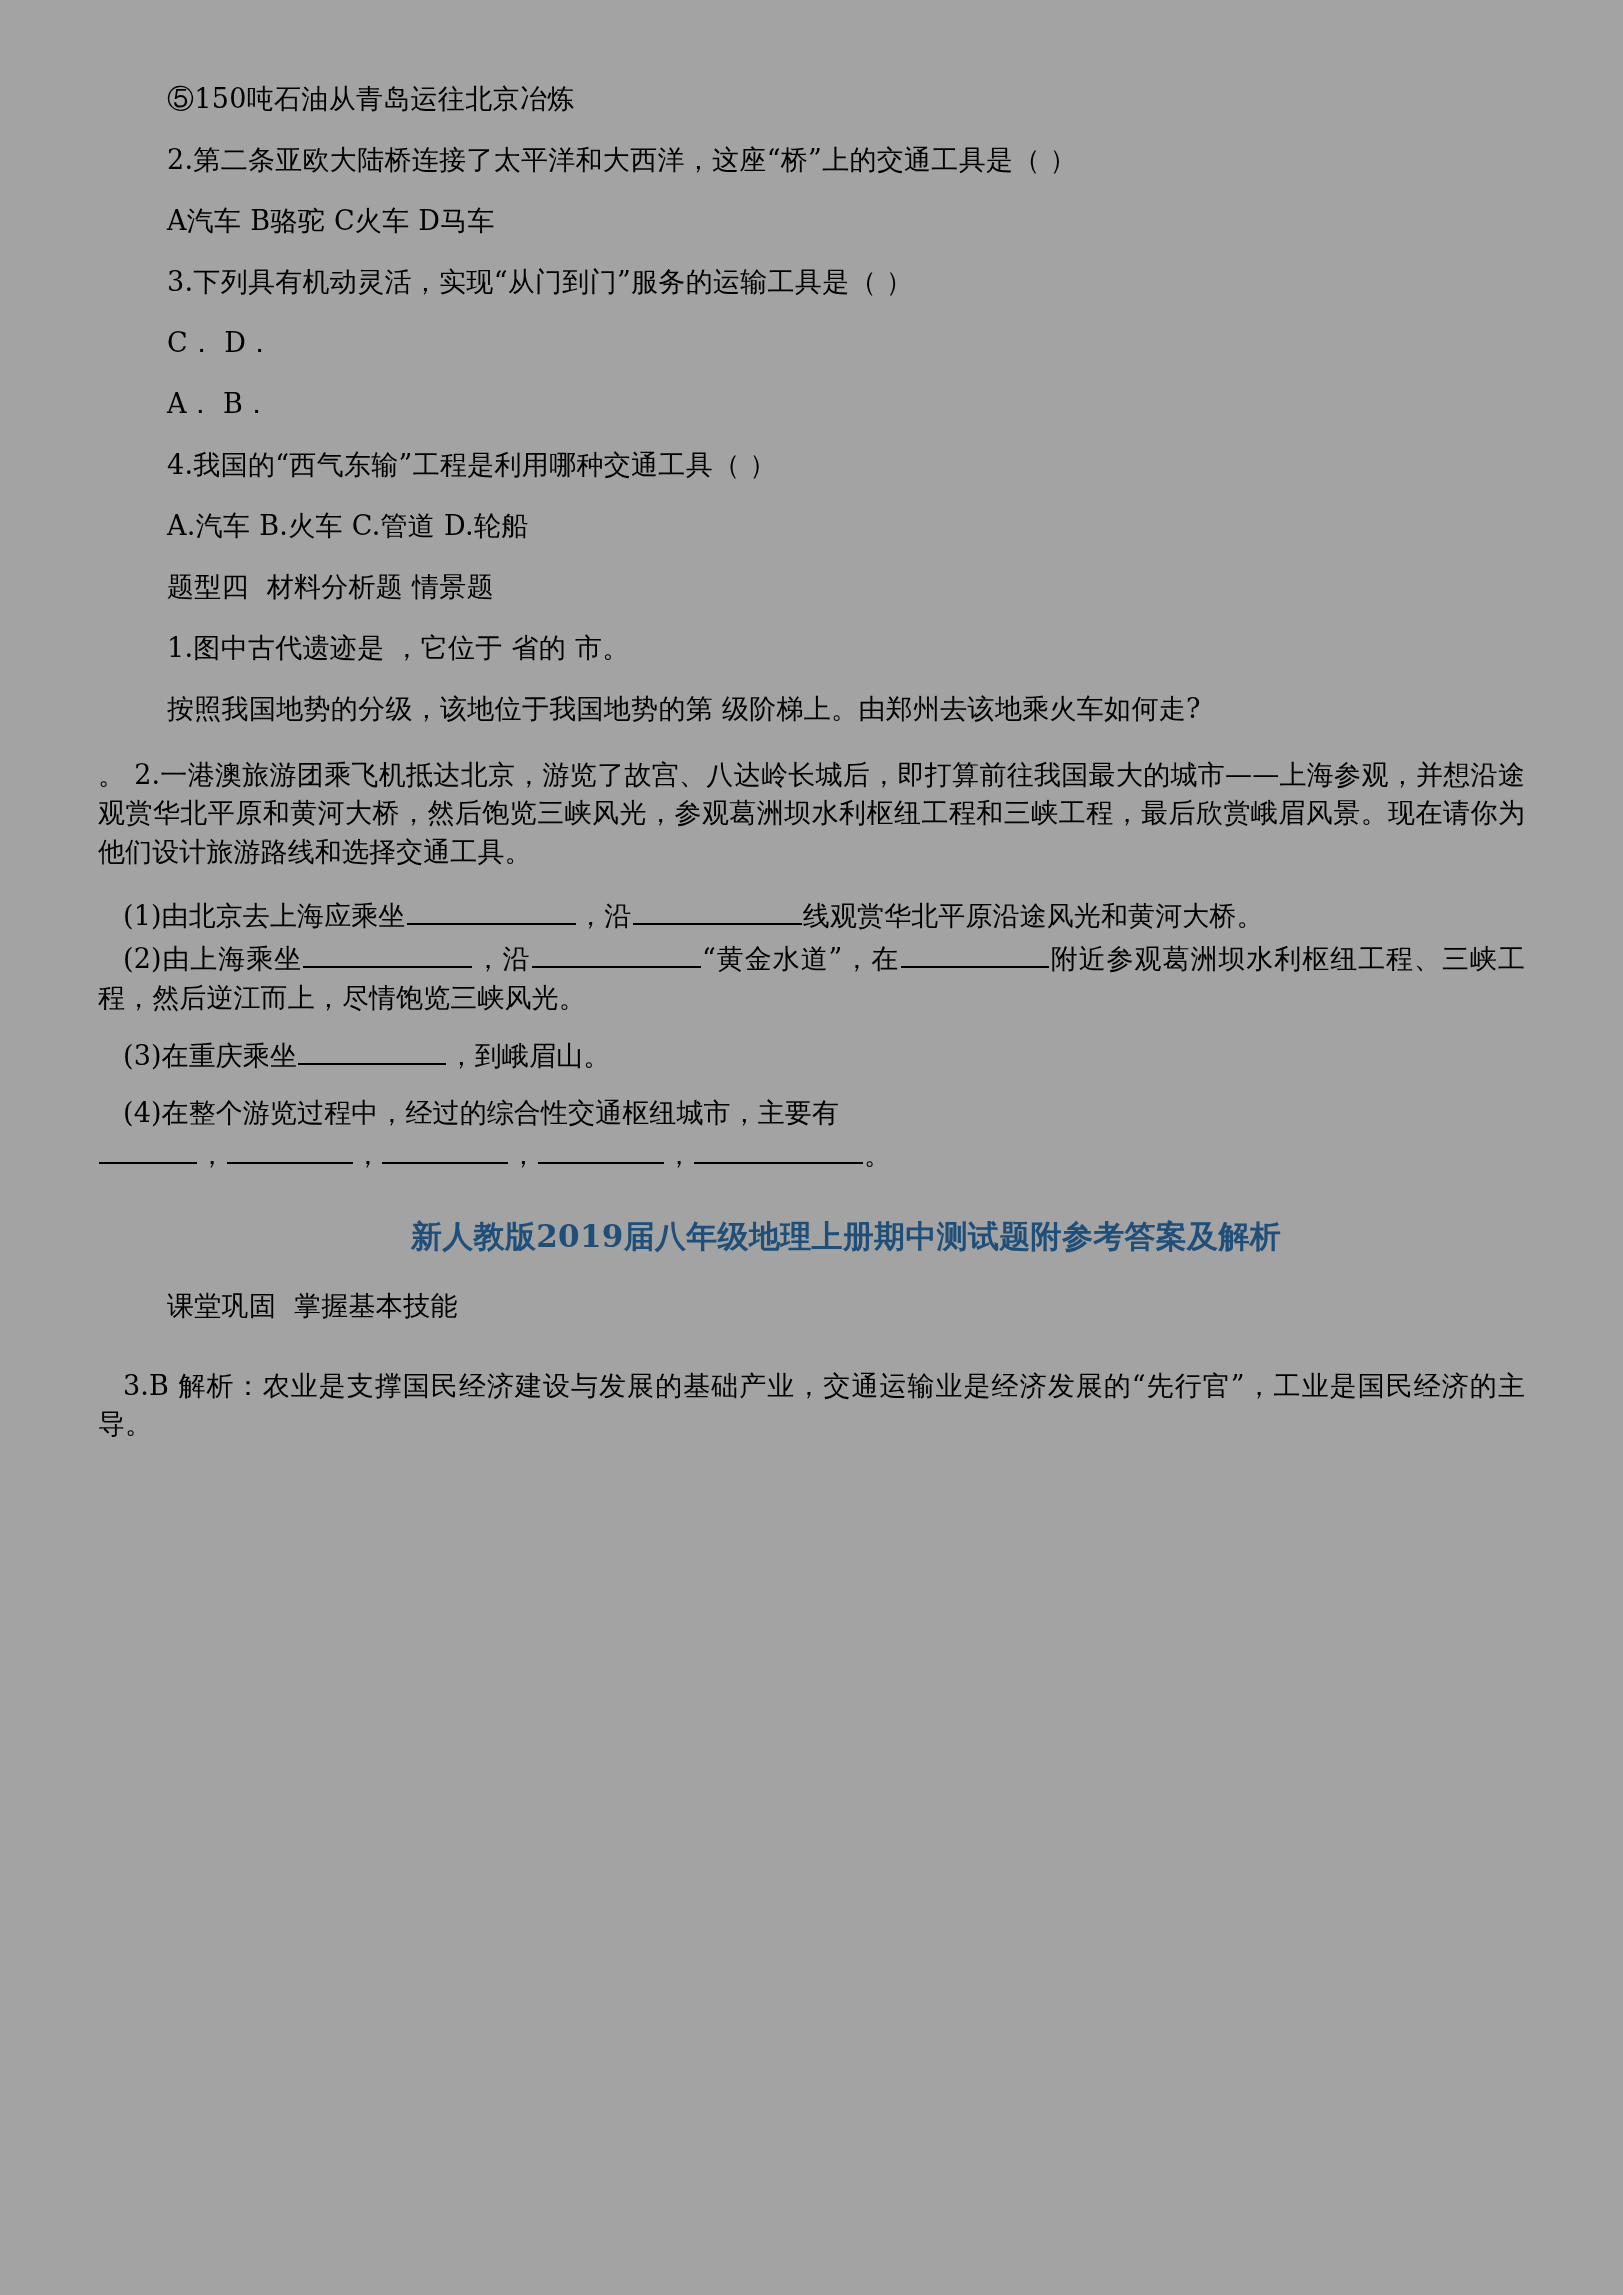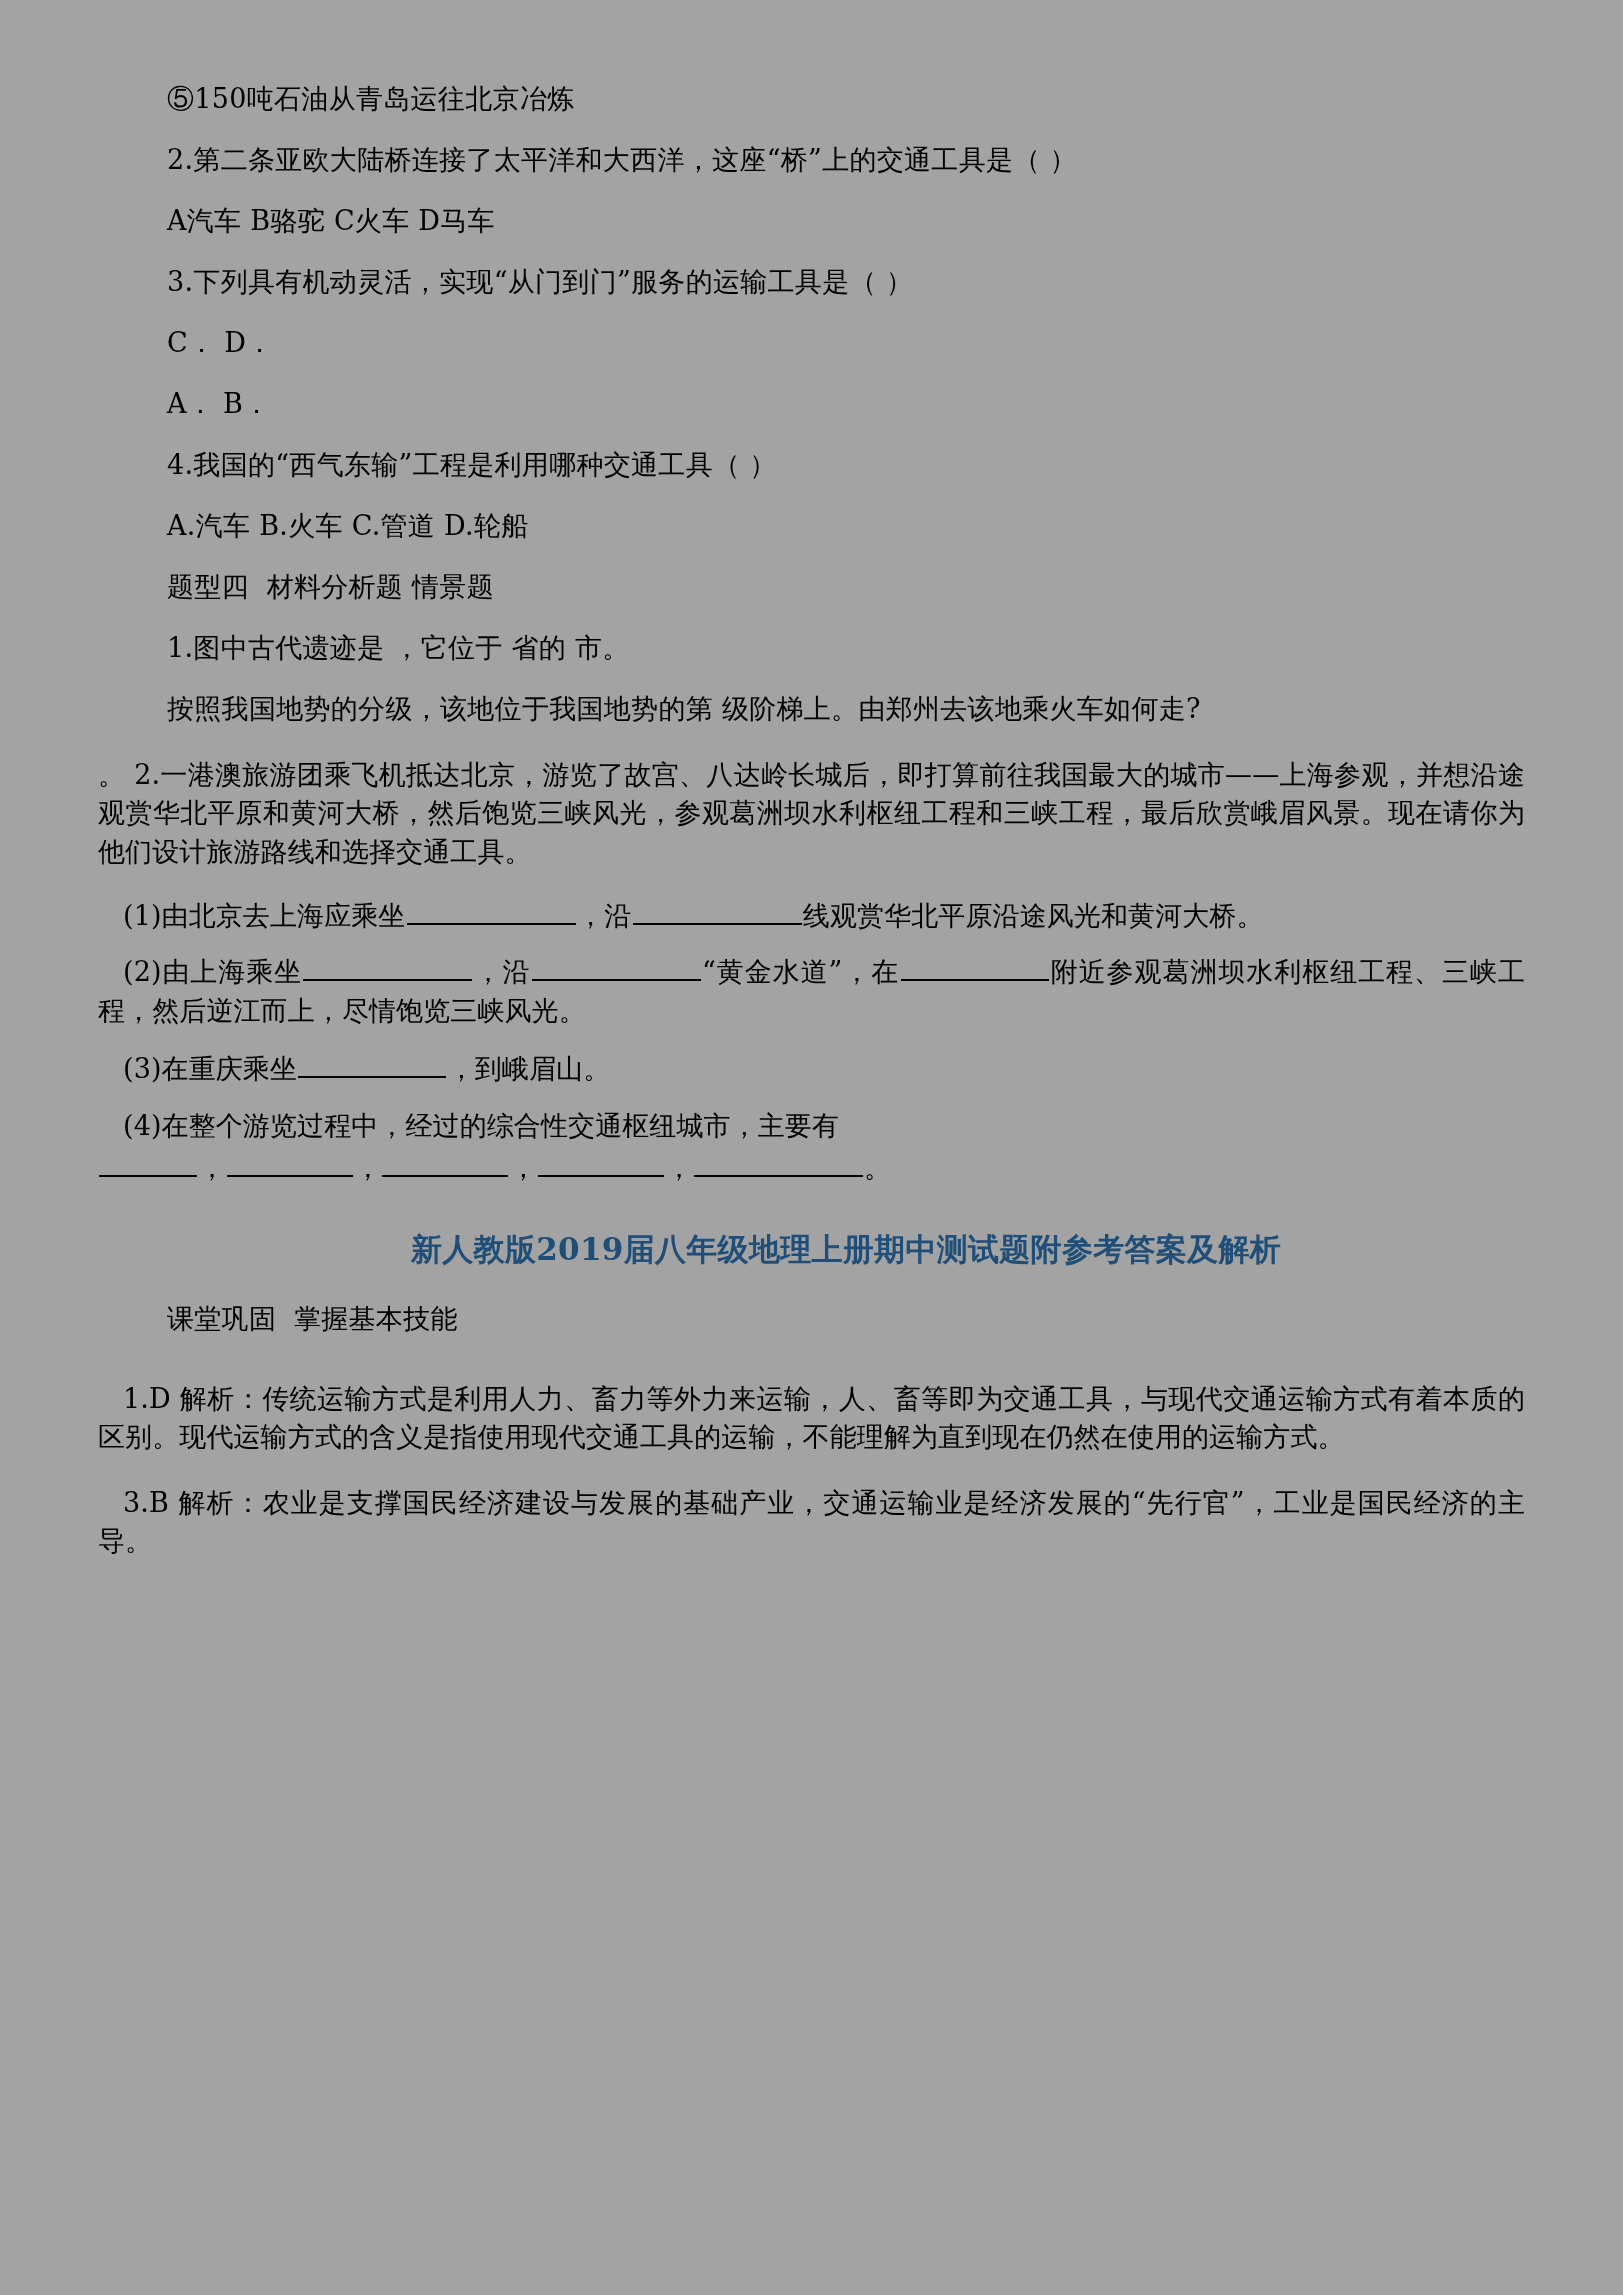--- a/index.html
+++ b/index.html
@@ -106,21 +106,21 @@
 
 
   <div class="p gap-md">题型四  材料分析题 情景题</div>
 
   <div class="p gap-md">1.图中古代遗迹是 ，它位于 省的 市。</div>
 
   <div class="p gap-md">按照我国地势的分级，该地位于我国地势的第 级阶梯上。由郑州去该地乘火车如何走?</div>
 
   <div class="p-wrap hang" style="margin-bottom:26px;">。  2.一港澳旅游团乘飞机抵达北京，游览了故宫、八达岭长城后，即打算前往我国最大的城市——上海参观，并想沿途观赏华北平原和黄河大桥，然后饱览三峡风光，参观葛洲坝水利枢纽工程和三峡工程，最后欣赏峨眉风景。现在请你为他们设计旅游路线和选择交通工具。</div>
 
-  <div class="p-wrap hang indent" style="margin-bottom:18px;">
+  <div class="p-wrap hang indent" style="margin-bottom:5px;">
     <span>(1)由北京去上海应乘坐</span><span class="blank b-xl"></span><span>，沿</span><span class="blank b-xl"></span><span>线观赏华北平原沿途风光和黄河大桥。</span>
   </div>
 
   <div class="p-wrap hang indent" style="margin-bottom:19.6px;">
     <span>(2)由上海乘坐</span><span class="blank b-xl"></span><span>，沿</span><span class="blank b-xl"></span><span>“黄金水道”，在</span><span class="blank b-lg"></span><span>附近参观葛洲坝水利枢纽工程、三峡工程，然后逆江而上，尽情饱览三峡风光。</span>
   </div>
 
   <div class="p-wrap hang indent" style="margin-bottom:19.6px;">
     <span>(3)在重庆乘坐</span><span class="blank b-lg"></span><span>，到峨眉山。</span>
   </div>
@@ -129,20 +129,19 @@
 
   <div class="blank-row">
     <span class="blank b-sm"></span><span>，</span><span class="blank b-md"></span><span>，</span><span class="blank b-md"></span><span>，</span><span class="blank b-md"></span><span>，</span><span class="blank b-xl"></span><span>。</span>
   </div>
 
   <div class="doc-title">新人教版2019届八年级地理上册期中测试题附参考答案及解析</div>
 
   <div class="answers">
     <div class="p gap-lg">课堂巩固  掌握基本技能</div>
 
-    <div class="p-wrap hang indent" style="margin-bottom:27.5px;">1.D 解析：传统运输方式是利用人力、畜力等外力来运输，人、畜等即为交通工具，与现代交通运输方式有着本质的区别。现代运输方式的含义是指使用现代交通工具的运输，不能理解为直到现在仍然在使用的运输方式。</div>
 
 
     <div class="p-wrap hang indent" style="margin-bottom:0;">3.B 解析：农业是支撑国民经济建设与发展的基础产业，交通运输业是经济发展的“先行官”，工业是国民经济的主导。</div>
   </div>
 
 </div>
 
 
 </body></html>

